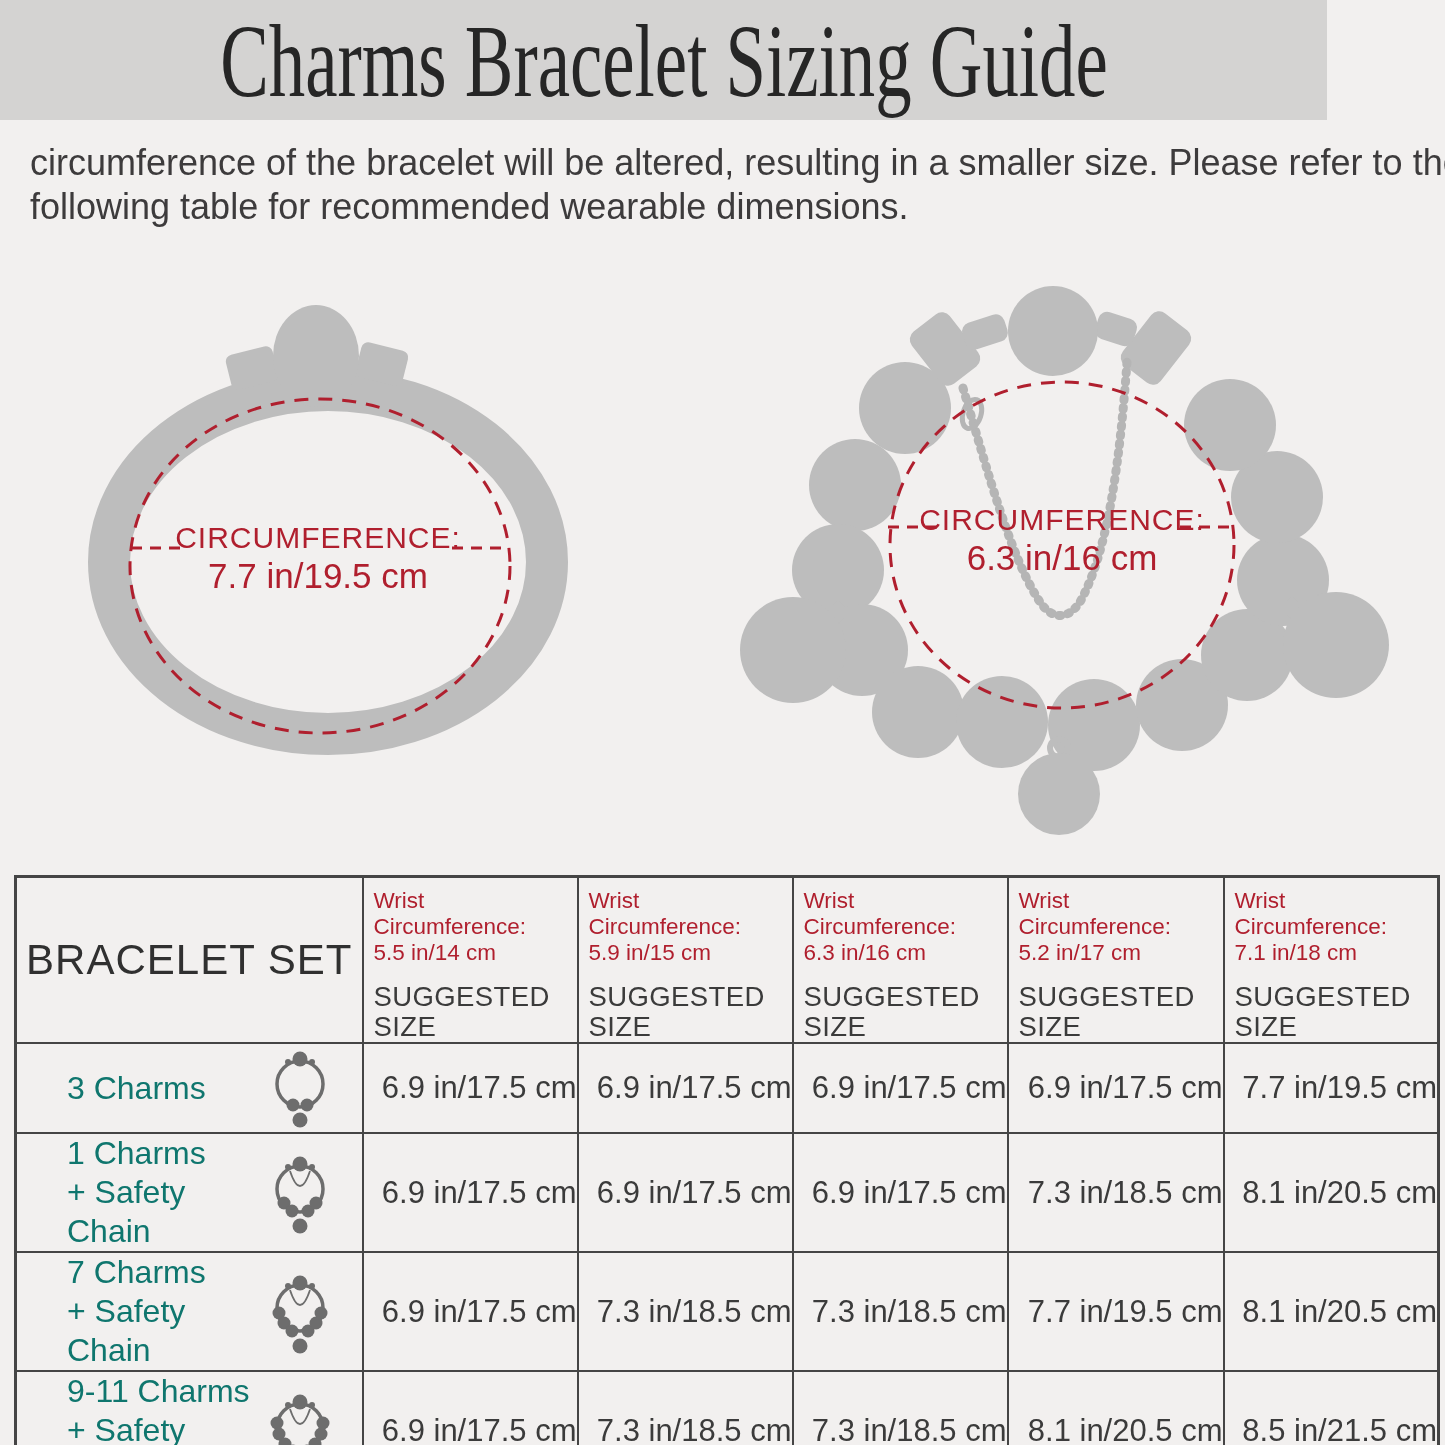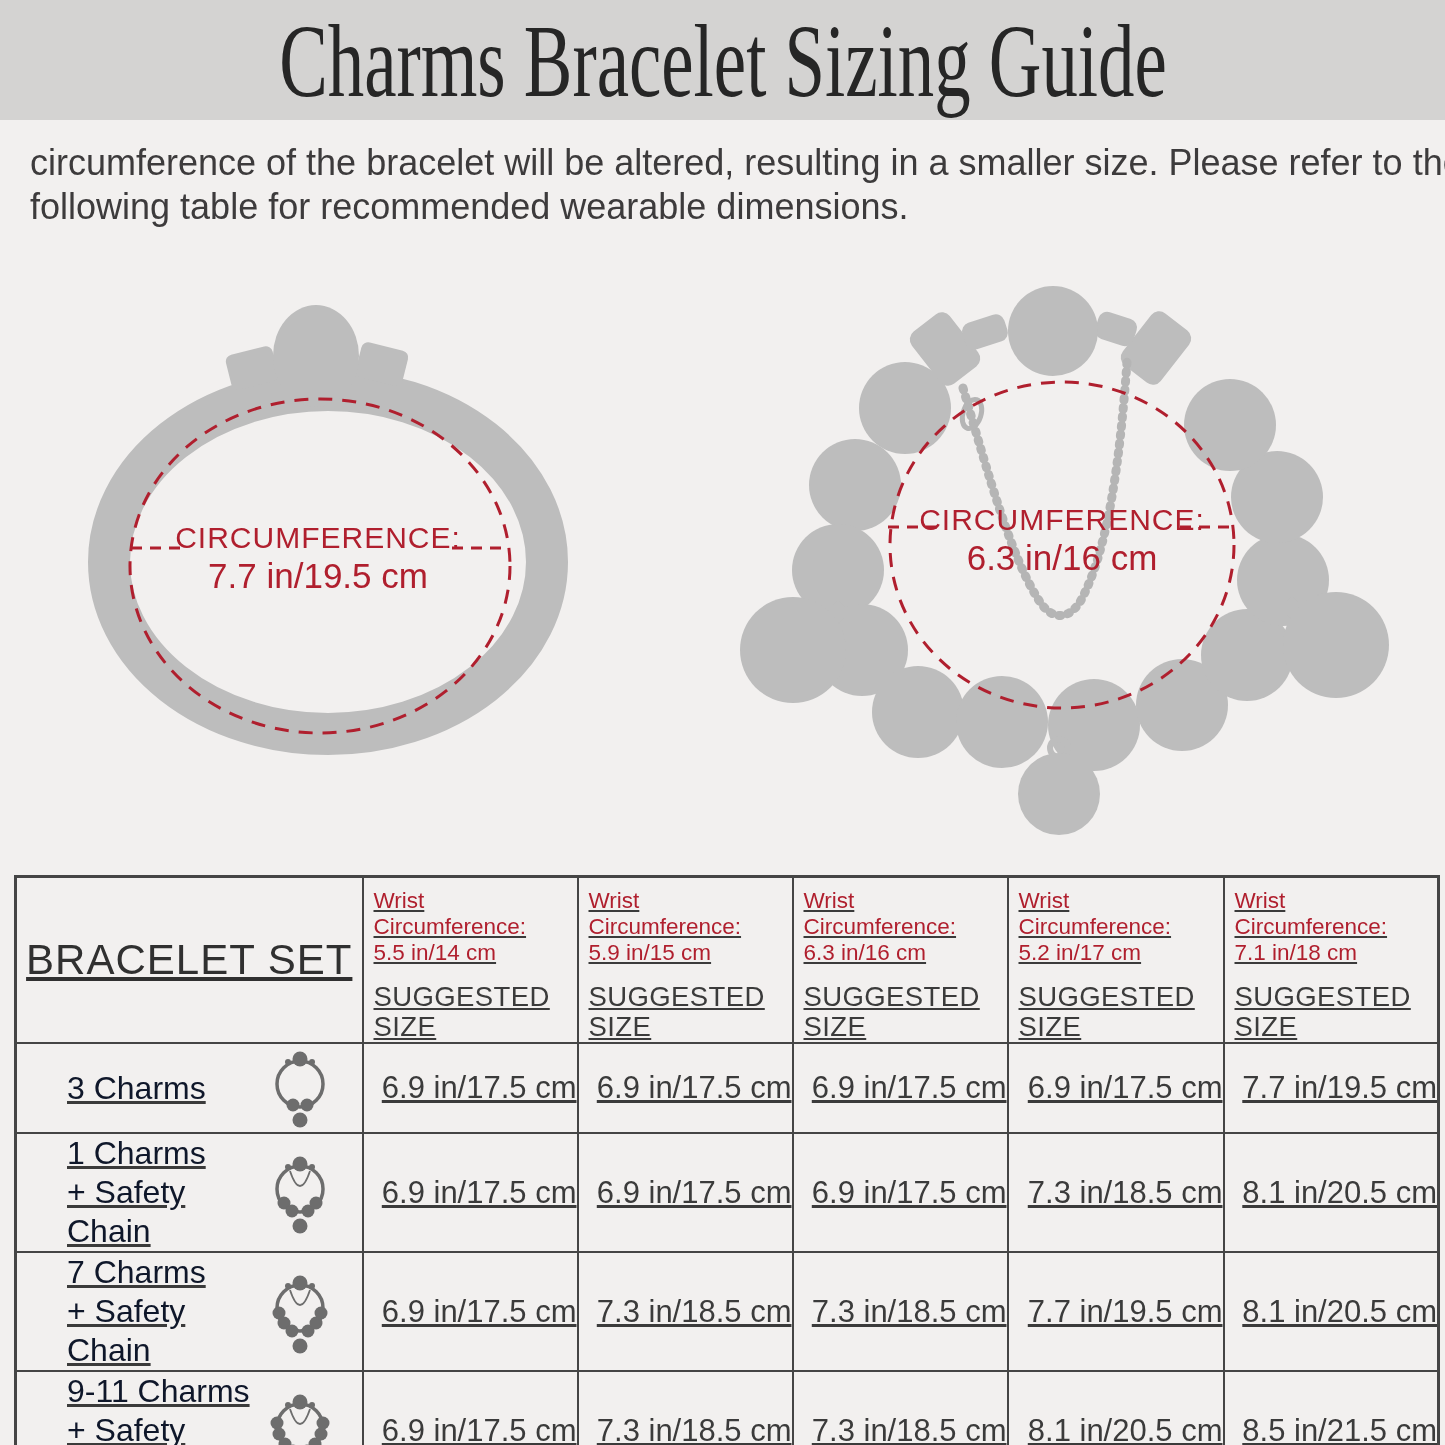--- a/index.html
+++ b/index.html
@@ -4,21 +4,21 @@
 <style>
   html,body{margin:0;padding:0;}
   body{
     width:1445px;height:1445px;position:relative;overflow:hidden;
     background:#f2f0ef;
     font-family:"Liberation Sans", sans-serif;
     color:#3b3b3b;
   }
   
   .banner{
-    position:absolute;left:0;top:0;width:1445px;height:120px;
+    position:absolute;left:0;top:0;width:1327px;height:120px;
     background:#d4d3d2;
     display:flex;align-items:center;justify-content:center;
   }
   .banner h1{
     margin:0;
     font-family:"Liberation Serif", serif;
     font-weight:400;
     font-size:104px;
     color:#262626;
     white-space:nowrap;
@@ -38,41 +38,40 @@
   }
   
   table.size-table{
     position:absolute;left:14px;top:875px;width:1423px;
     border-collapse:collapse;table-layout:fixed;
     border:3px solid #454545;
   }
   table.size-table th, table.size-table td{
     border:2px solid #454545;
     padding:0;
-    text-decoration:underline;
   }
   tr.hdr{height:98px;}
   tbody tr{height:90px;}
   th{font-weight:normal;}
   .set-hdr{
     text-align:center;vertical-align:middle;
     font-size:42px;letter-spacing:1px;color:#303030;
   }
   .col-hdr{vertical-align:top;text-align:left;}
   .col-hdr .pad{padding:10px 4px 0 10px;}
   .wc{display:block;color:#b01f2e;font-size:22.5px;line-height:26px;}
   .ss{display:block;color:#3b3b3b;font-size:27.5px;line-height:30px;margin-top:16px;letter-spacing:0.4px;}
   td.val{
     text-align:right;vertical-align:middle;
     font-size:31px;color:#3b3b3b;
   }
   td.set-cell{vertical-align:middle;}
   .set-flex{display:flex;align-items:center;width:100%;}
   .set-label{
-    padding-left:50px;font-size:32px;line-height:39px;color:#0f172a;
+    padding-left:50px;font-size:32px;line-height:39px;color:#0f766e;
   }
   .set-label span{display:block;}
   .set-icon{margin-left:auto;margin-right:24px;flex:0 0 auto;}
 </style>
 </head>
 <body>
 
 <div class="banner">
   <h1>Charms Bracelet Sizing Guide</h1>
 </div>

